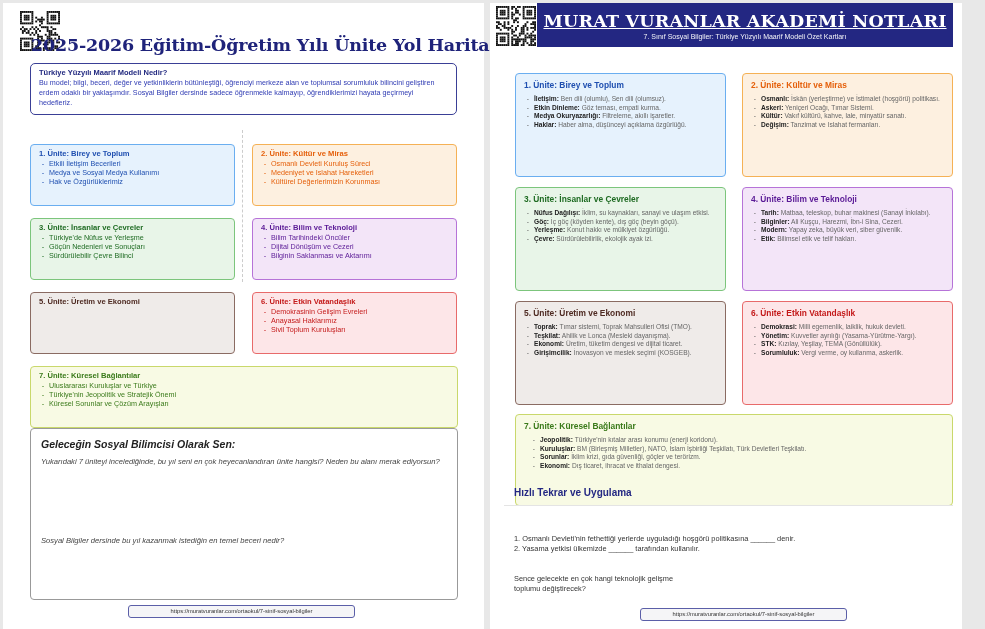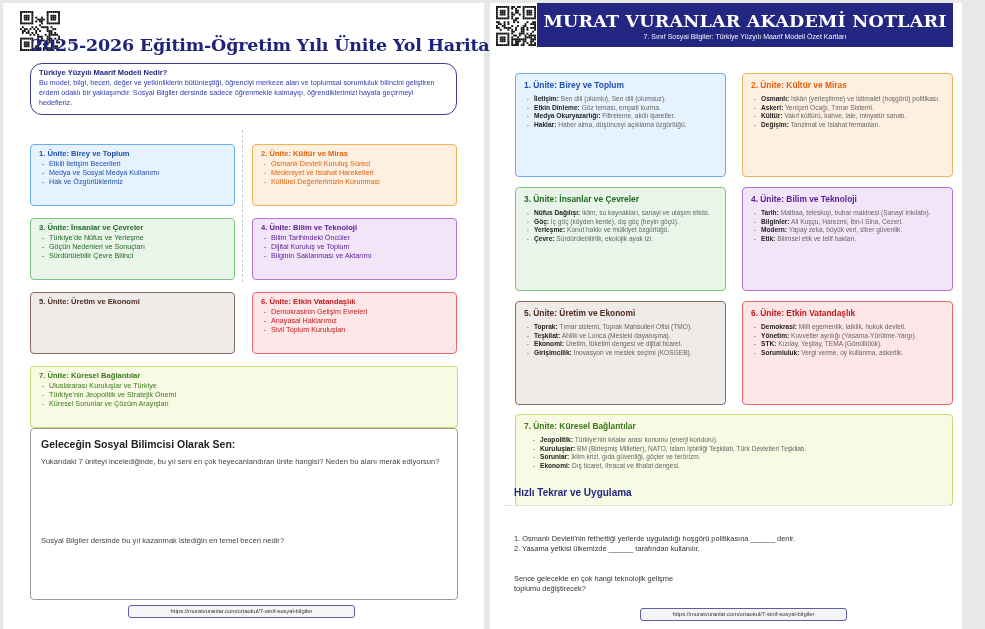--- a/index.html
+++ b/index.html
@@ -4,36 +4,36 @@
 <style>
   *{box-sizing:border-box;margin:0;padding:0;}
   html,body{width:985px;height:629px;overflow:hidden;background:#e8e8e8;font-family:"Liberation Sans","DejaVu Sans",sans-serif;}
   .page{position:absolute;background:#fff;}
   #p1{left:3px;top:3px;width:481px;height:626px;}
   #p2{left:490px;top:3px;width:472px;height:626px;}
   .qr{position:absolute;width:40px;height:40px;}
   .qr svg{width:100%;height:100%;display:block;}
   
   .p1-title{position:absolute;left:28px;top:32px;font-family:"DejaVu Serif","Liberation Serif",serif;font-weight:bold;font-size:17.5px;color:#1f237a;white-space:nowrap;letter-spacing:-0.2px;}
-  .intro{position:absolute;left:27px;top:60px;width:427px;height:52px;border:1.5px solid #3a3f96;border-radius:12px;padding:4px 8px;}
+  .intro{position:absolute;left:27px;top:60px;width:427px;height:52px;border:1.5px solid #3a3f96;border-radius:5px;padding:4px 8px;}
   .intro-h{font-size:7.5px;font-weight:bold;color:#232a80;margin-bottom:1px;}
   .intro-t{font-size:7.2px;color:#2f3bb3;line-height:10px;}
   .card{position:absolute;border:1.3px solid;border-radius:4px;padding:4px 8px;margin-top:14px;}
   .card-h{font-size:7.6px;font-weight:bold;margin-bottom:1px;}
   .card ul{list-style:none;}
   .p1 .card li{font-size:7.2px;line-height:9px;padding-left:10px;position:relative;}
   .card li::before{content:".";position:absolute;left:3px;top:-1px;font-weight:bold;}
   .divider-v{position:absolute;left:239px;top:127px;width:0;height:152px;border-left:1.3px dashed #ccc;}
-  .reflect{position:absolute;left:27px;top:425px;width:428px;height:172px;border:1.3px solid #999;border-radius:4px;padding:9px 10px;}
+  .reflect{position:absolute;left:27px;top:425px;width:428px;height:172px;border:1.3px solid #999;border-radius:4px;padding:9px 10px;font-style:italic;}
   .reflect-h{font-size:10.5px;font-weight:bold;color:#222;margin-bottom:7px;}
   .reflect-q{font-size:7.6px;color:#444;line-height:10px;}
   .url-box{position:absolute;border:1.3px solid #5b5fa8;border-radius:3px;background:#f5f5f7;font-size:5.8px;color:#333;text-align:center;line-height:11px;height:13px;}
   
   .banner{position:absolute;left:47px;top:0;width:416px;height:44px;background:#232782;color:#fff;text-align:center;}
-  .banner-t{font-family:"DejaVu Serif","Liberation Serif",serif;font-weight:bold;font-size:17.5px;margin-top:8px;letter-spacing:0.2px;}
+  .banner-t{font-family:"DejaVu Serif","Liberation Serif",serif;font-weight:bold;font-size:17.5px;margin-top:8px;letter-spacing:0.2px;text-decoration:underline;}
   .banner-s{font-size:7px;margin-top:2px;opacity:0.95;}
   .p2 .card{border-width:1.6px;}
   .p2 .card-h{font-size:8.4px;margin-bottom:5px;}
   .p2 .card li{font-size:6.6px;line-height:8.6px;padding-left:10px;position:relative;color:#666;}
   .p2 .card li b{color:#222;}
   .hr{position:absolute;left:14px;top:502px;width:449px;border-top:1.5px solid #e4e4e4;}
   .quiz-h{position:absolute;left:24px;top:484px;font-size:10px;font-weight:bold;color:#232782;}
   .quiz-q{position:absolute;left:24px;font-size:7.4px;color:#333;line-height:9.5px;}
 </style>
 </head>
@@ -279,21 +279,21 @@
     <ul>
         <li>Türkiye'de Nüfus ve Yerleşme</li>
         <li>Göçün Nedenleri ve Sonuçları</li>
         <li>Sürdürülebilir Çevre Bilinci</li>
       </ul>
   </div>
   <div class="card u4" style="left: 249px; top: 201px; width: 205px; height: 62px; border-color: rgb(182, 115, 216); background: rgb(243, 229, 248); color: rgb(90, 26, 150);">
     <div class="card-h" style="color: rgb(90, 26, 150);">4. Ünite: Bilim ve Teknoloji</div>
     <ul>
         <li>Bilim Tarihindeki Öncüler</li>
-        <li>Dijital Kuruluş ve Toplum</li>
+        <li>Dijital Dönüşüm ve Cezeri</li>
         <li>Bilginin Saklanması ve Aktarımı</li>
       </ul>
   </div>
   <div class="card u5" style="left: 27px; top: 275px; width: 205px; height: 62px; border-color: rgb(138, 107, 98); background: rgb(239, 235, 233); color: rgb(78, 42, 34);">
     <div class="card-h" style="color: rgb(78, 42, 34);">5. Ünite: Üretim ve Ekonomi</div>
   </div>
   <div class="card u6" style="left: 249px; top: 275px; width: 205px; height: 62px; border-color: rgb(232, 106, 106); background: rgb(253, 230, 232); color: rgb(196, 26, 26);">
     <div class="card-h" style="color: rgb(196, 26, 26);">6. Ünite: Etkin Vatandaşlık</div>
     <ul>
         <li>Demokrasinin Gelişim Evreleri</li>

